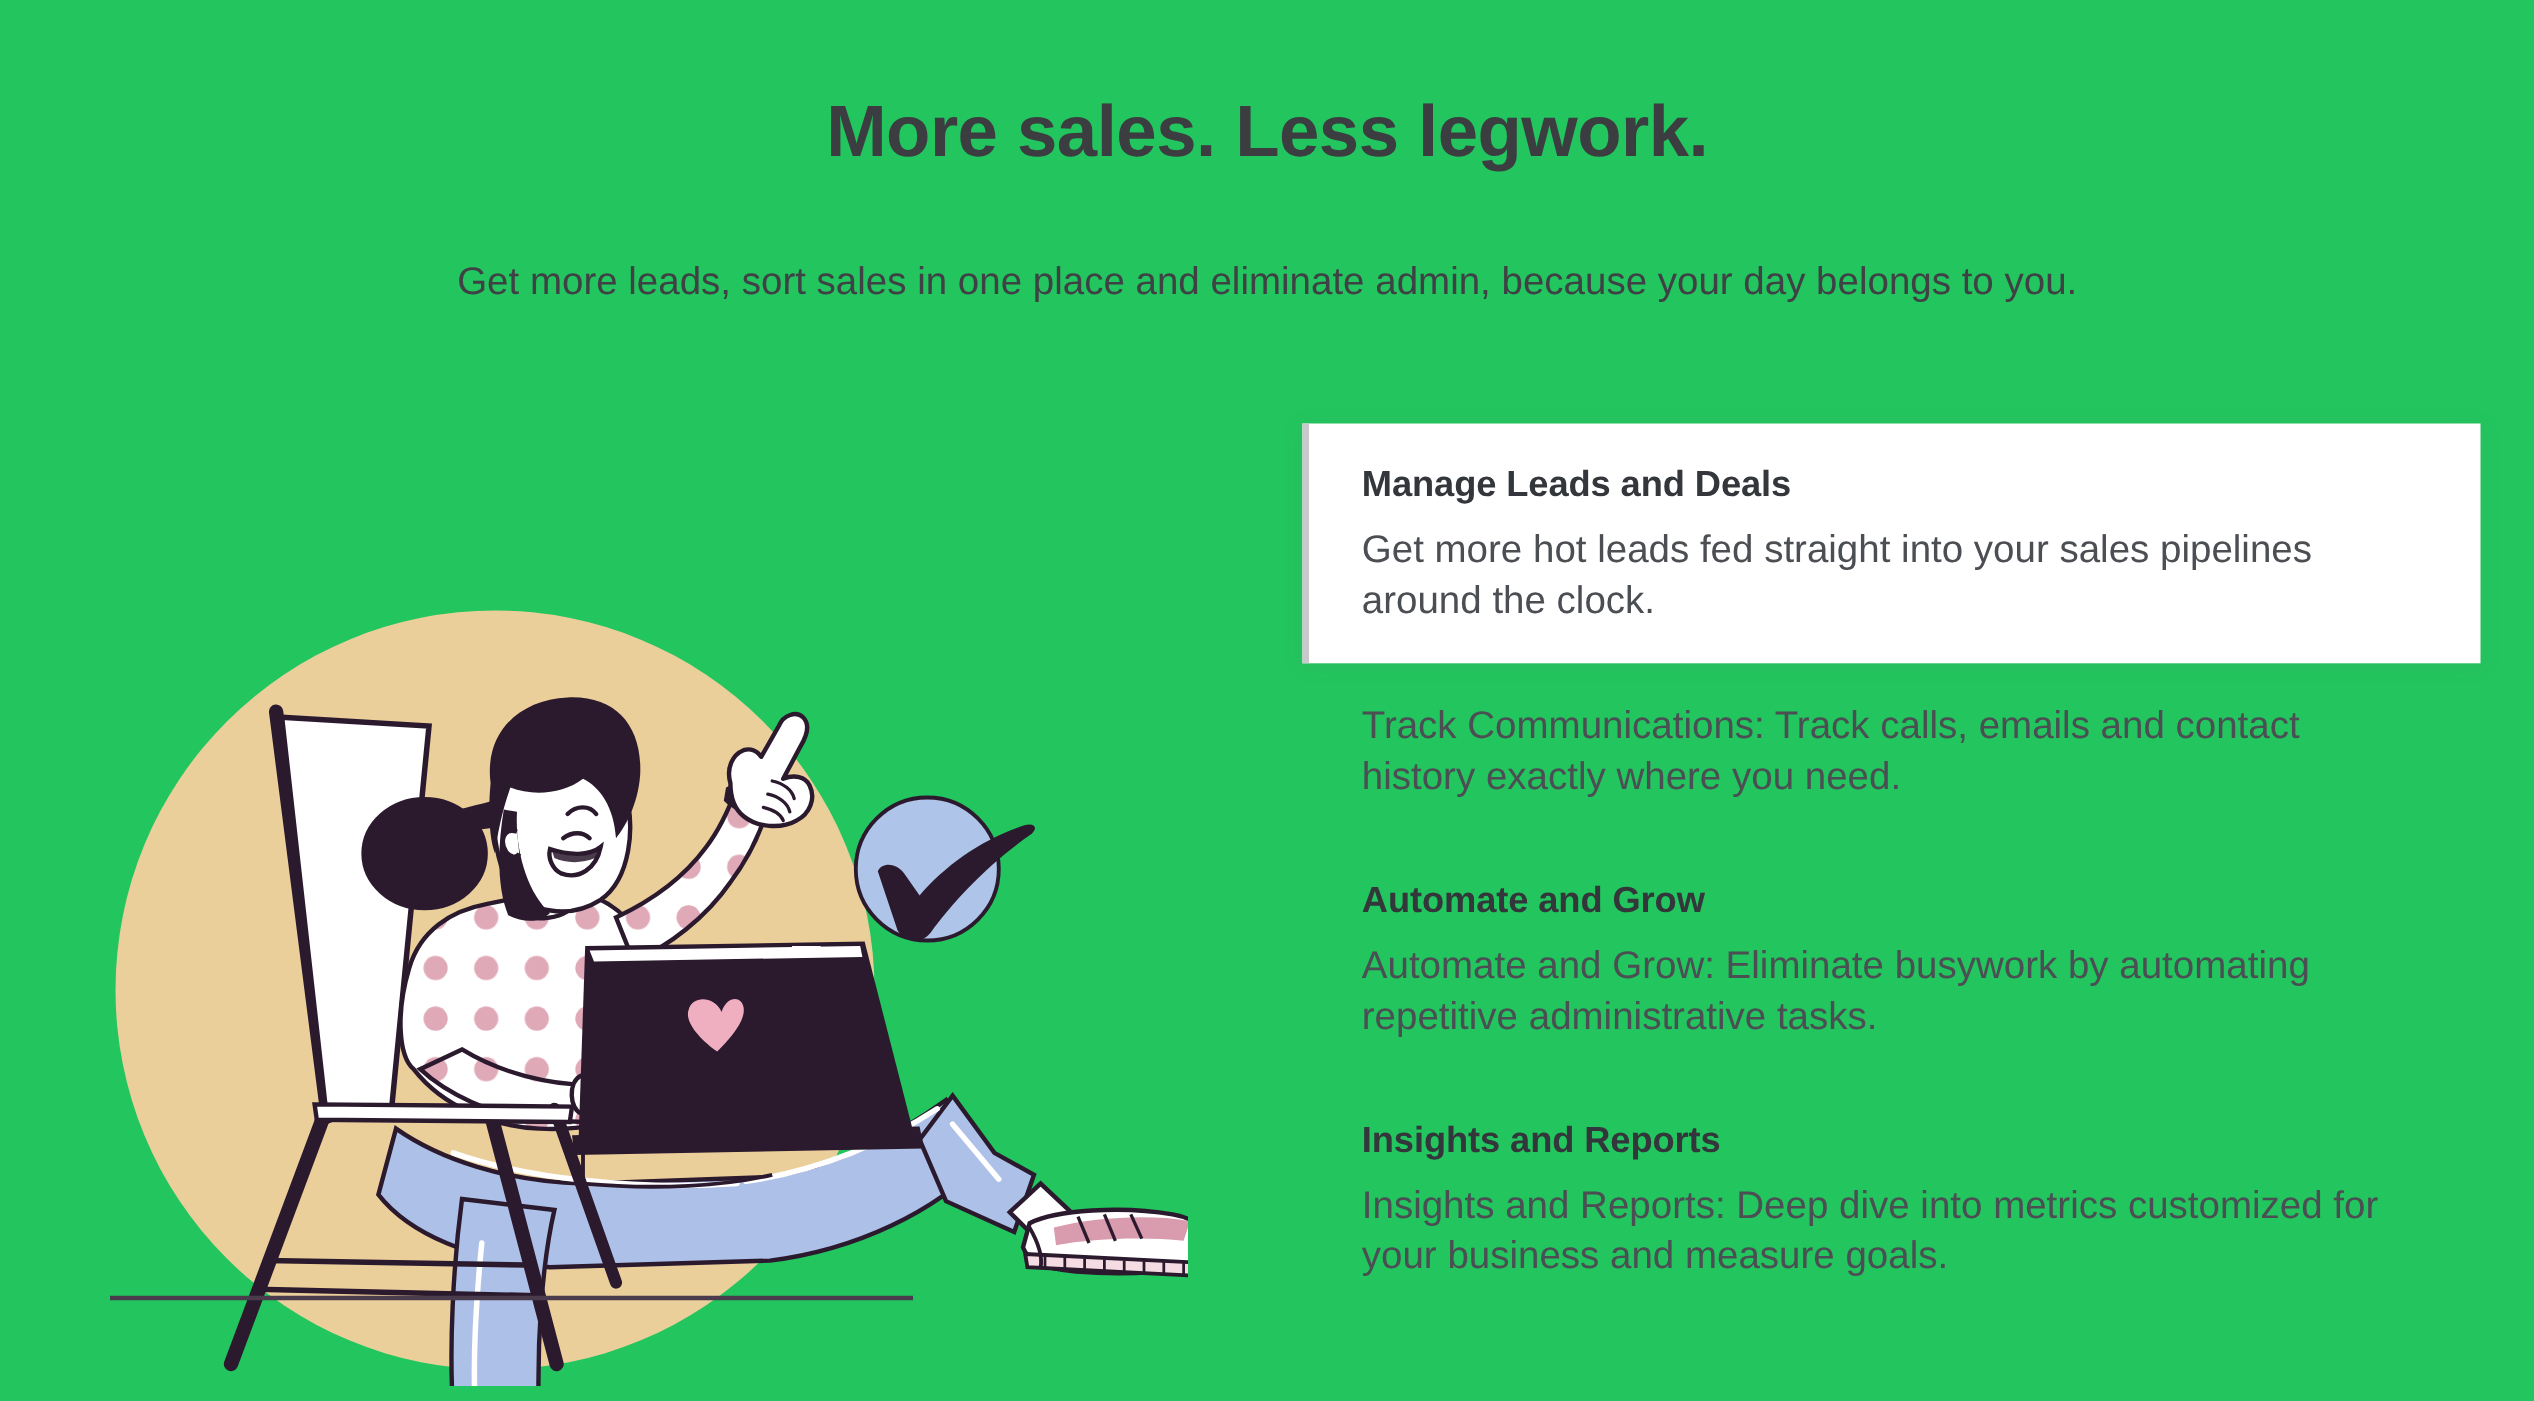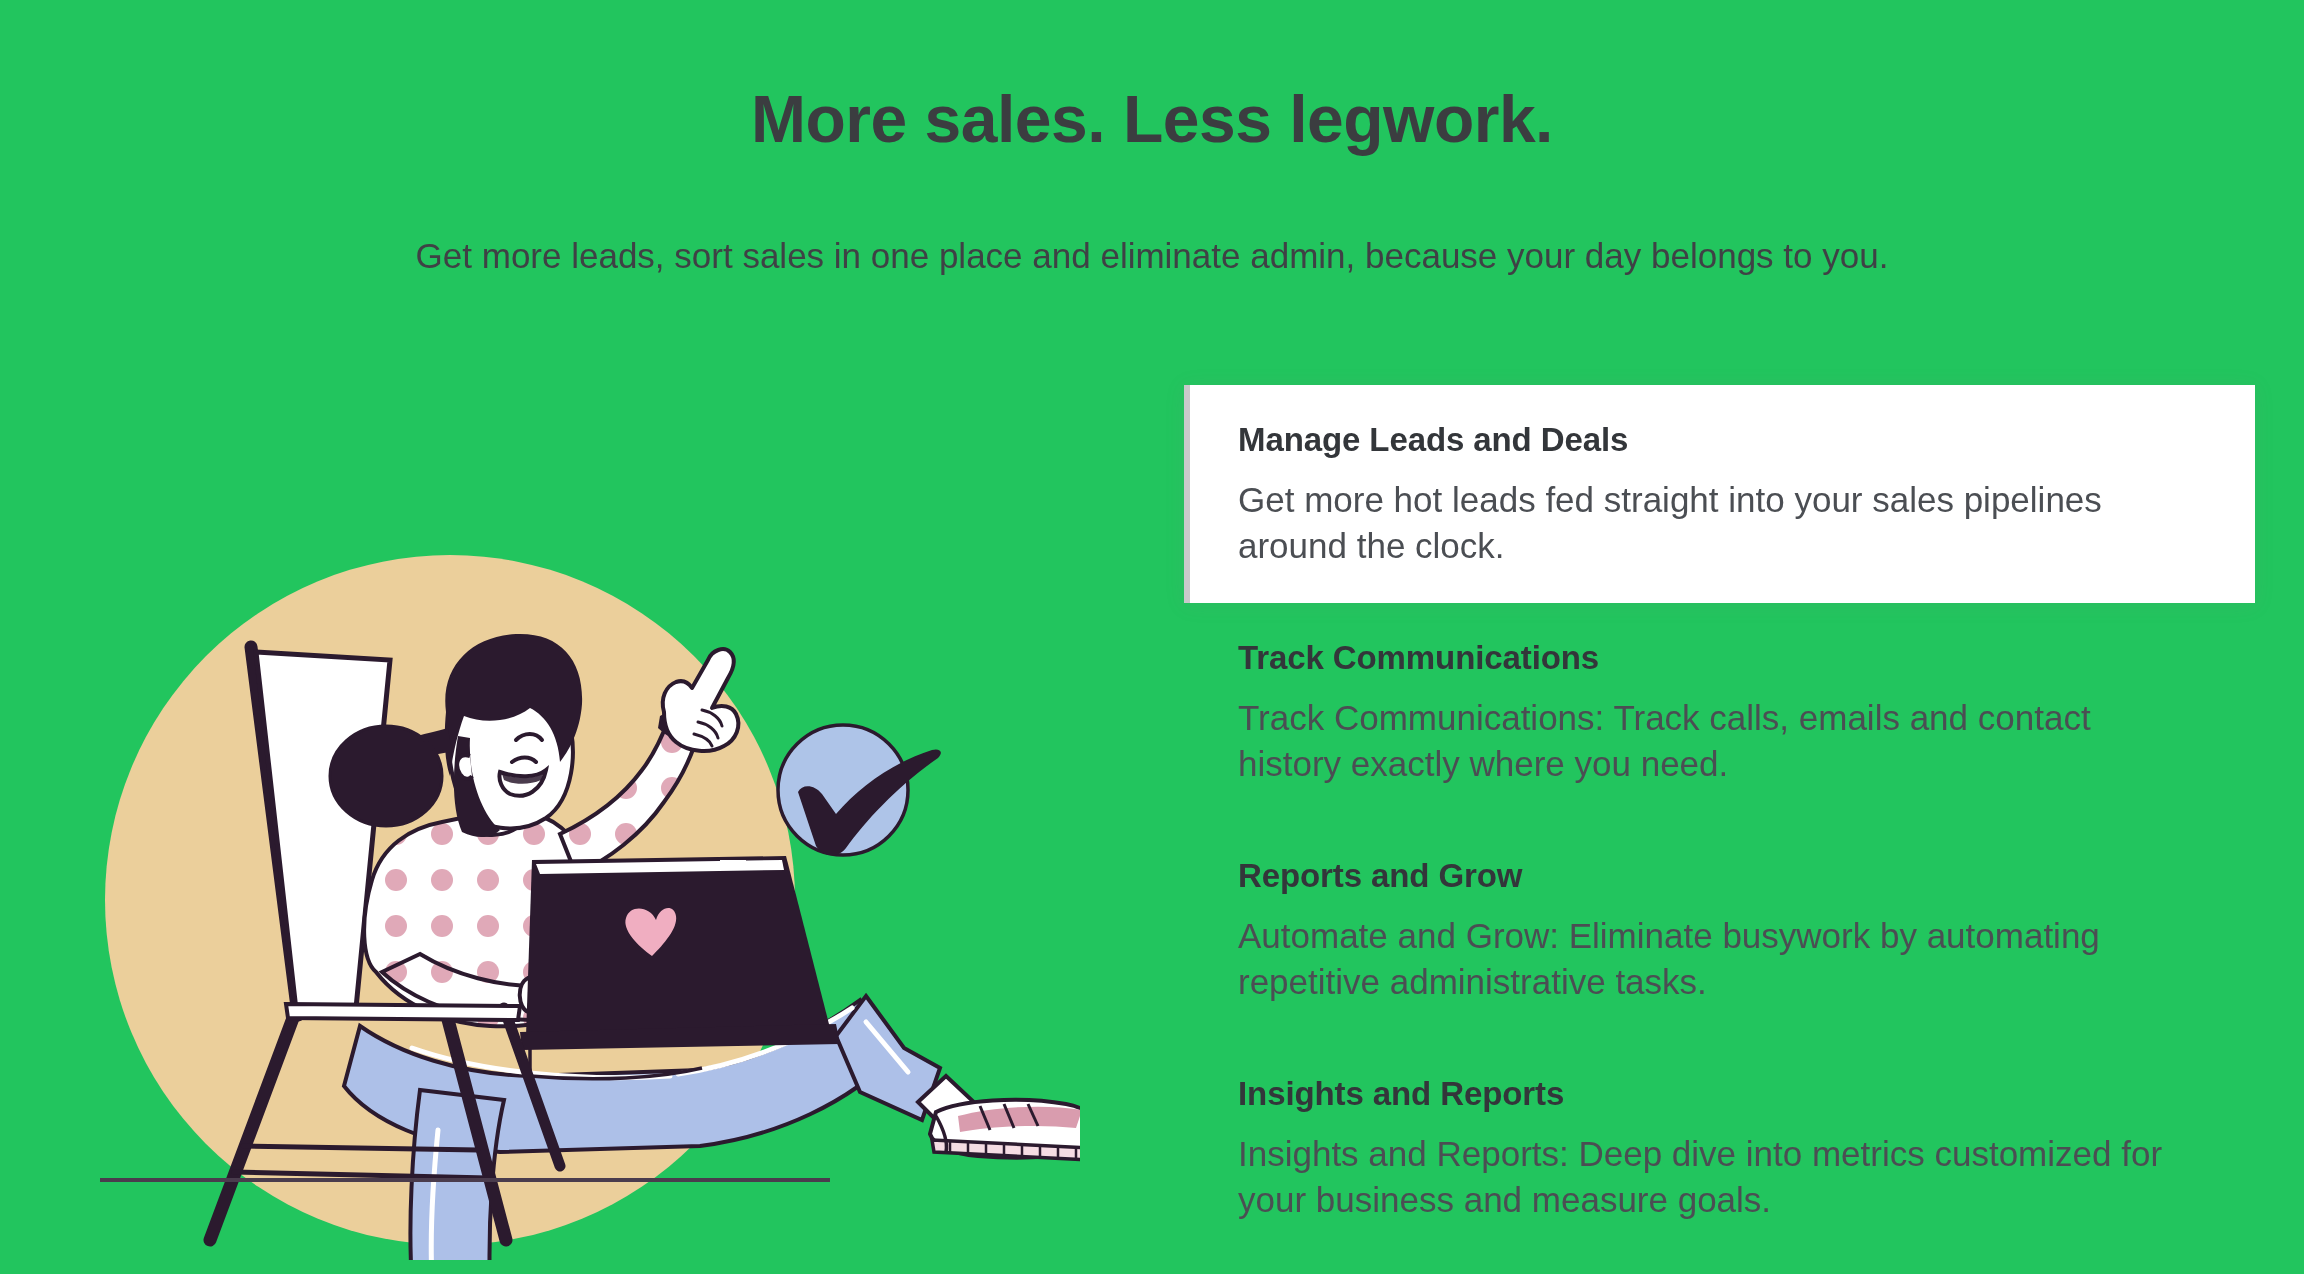--- a/index.html
+++ b/index.html
@@ -352,26 +352,25 @@
   </div>
 
   <div class="features">
 
     <div class="feature-item is-active">
       <div class="feature-title">Manage Leads and Deals</div>
       <div class="feature-desc">Get more hot leads fed straight into your sales pipelines around the clock.</div>
     </div>
 
     <div class="feature-item">
-      <div class="feature-title">Track Communications</div>
       <div class="feature-desc">Track Communications: Track calls, emails and contact history exactly where you need.</div>
     </div>
 
     <div class="feature-item">
-      <div class="feature-title">Reports and Grow</div>
+      <div class="feature-title">Automate and Grow</div>
       <div class="feature-desc">Automate and Grow: Eliminate busywork by automating repetitive administrative tasks.</div>
     </div>
 
     <div class="feature-item">
       <div class="feature-title">Insights and Reports</div>
       <div class="feature-desc">Insights and Reports: Deep dive into metrics customized for your business and measure goals.</div>
     </div>
 
   </div>
 </div>

